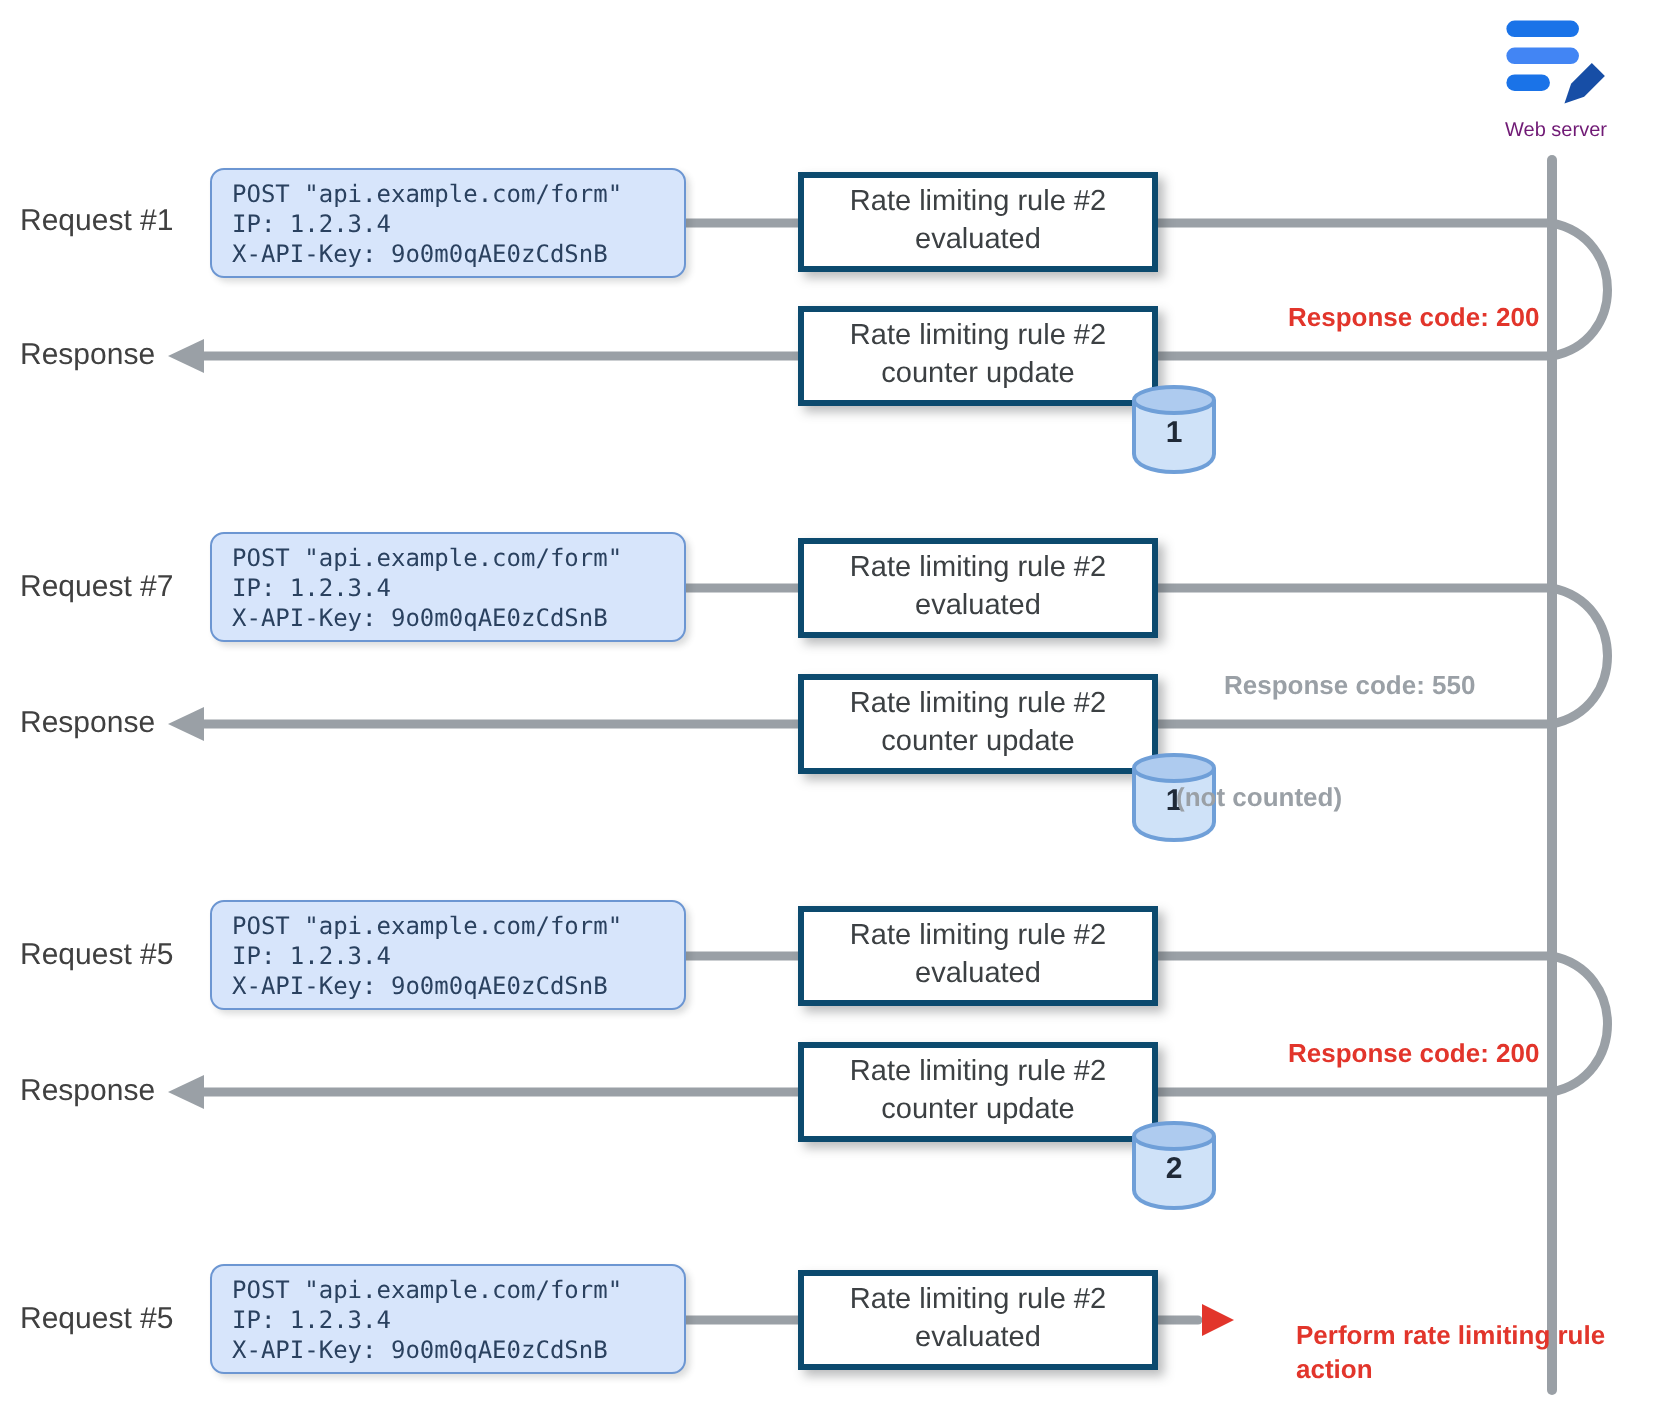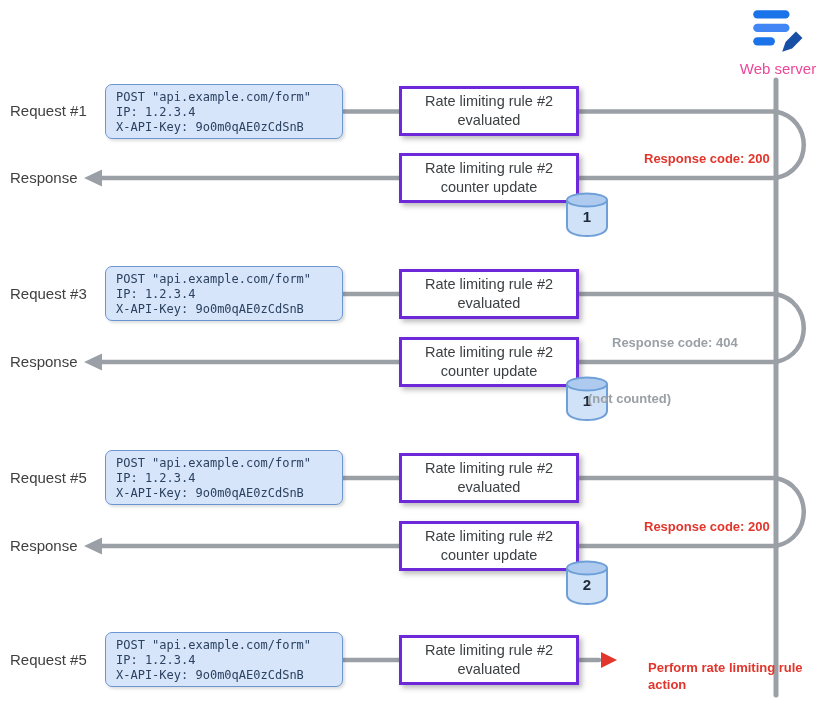--- a/index.html
+++ b/index.html
@@ -19,40 +19,40 @@
     background:#d7e5fb; border:1.6px solid #6c96d2; border-radius:7px;
     padding:5px 10px;
     font-family:"DejaVu Sans Mono", monospace;
     font-size:12px; line-height:1.25; color:#2a415f;
     box-shadow:2px 2px 3px rgba(60,64,67,.18);
   }
   .req-box div { white-space:nowrap; }
   .rule-box {
     position:absolute; left:399px; width:180px; height:50px;
     box-sizing:border-box;
-    background:#ffffff; border:3px solid #6d28d9;
+    background:#ffffff; border:3px solid #0c4a6e;
     display:flex; flex-direction:column; align-items:center; justify-content:center;
     font-size:14.5px; line-height:1.3; color:#3c4043; text-align:center;
     box-shadow:3px 3px 5px rgba(60,64,67,.35);
   }
   .annotation {
     position:absolute; font-size:13px; font-weight:bold; white-space:nowrap;
   }
   .annotation.red  { color:#e2352b;padding-left:28px; }
   .annotation.gray { color:#9aa0a6; }
   .annotation.action-note { white-space:normal; width:155px; line-height:1.3;margin-top:20px; }
   .cylinder { position:absolute; width:48px; height:46px; }
   .cylinder .num {
     position:absolute; left:0; right:0; top:17px; text-align:center;
     font-size:15px; font-weight:bold; color:#1f2937;
   }
   .server-icon { position:absolute; left:748px; top:3px; width:56px; height:56px; }
   .server-label {
     position:absolute; left:722px; top:60px; width:112px;
-    text-align:center; font-size:15px; color:#ec4899;
+    text-align:center; font-size:10px; color:#701a75;
   }
 </style>
 </head>
 <body>
 
 <div class="canvas">
 
   <svg class="connectors" width="838" height="707" viewBox="0 0 838 707">
     <g stroke="#9aa0a6" stroke-width="4.5" fill="none" stroke-linecap="round">
       <line x1="343" y1="111.5" x2="774" y2="111.5"></line>
@@ -70,21 +70,21 @@
     <g fill="#9aa0a6" stroke="none">
       <polygon points="84,178 102,169.5 102,186.5"></polygon>
       <polygon points="84,362 102,353.5 102,370.5"></polygon>
       <polygon points="84,546 102,537.5 102,554.5"></polygon>
     </g>
     <polygon points="617,660 601,652 601,668" fill="#e2352b"></polygon>
   </svg>
 
   <div class="lane-label" style="top:102px">Request #1</div>
   <div class="lane-label" style="top:169px">Response</div>
-  <div class="lane-label" style="top:285px">Request #3</div>
+  <div class="lane-label" style="top:285px">Request #7</div>
   <div class="lane-label" style="top:353px">Response</div>
   <div class="lane-label" style="top:469px">Request #5</div>
   <div class="lane-label" style="top:537px">Response</div>
   <div class="lane-label" style="top:651px">Request #5</div>
 
   <div class="req-box" style="top:84px">
     <div>POST "api.example.com/form"</div>
     <div>IP: 1.2.3.4</div>
     <div>X-API-Key: 9o0m0qAE0zCdSnB</div>
   </div>
@@ -149,21 +149,21 @@
   </div>
   <div class="cylinder" style="left:563px; top:559px">
     <svg width="48" height="46" viewBox="0 0 48 46">
       <path d="M4 9 v27 c0 5.5 9 9 20 9 s20 -3.5 20 -9 V9" fill="#cfe2f8" stroke="#6f9fd8" stroke-width="2"></path>
       <ellipse cx="24" cy="9" rx="20" ry="6.5" fill="#aecbef" stroke="#6f9fd8" stroke-width="2"></ellipse>
     </svg>
     <span class="num">2</span>
   </div>
 
   <div class="annotation red" style="left:616px; top:151px">Response code: 200</div>
-  <div class="annotation gray" style="left:612px; top:335px">Response code: 404</div>
+  <div class="annotation gray" style="left:612px; top:335px">Response code: 550</div>
   <div class="annotation gray" style="left:588px; top:391px">(not counted)</div>
   <div class="annotation red" style="left:616px; top:519px">Response code: 200</div>
   <div class="annotation red action-note" style="left:620px; top:640px">Perform rate limiting rule action</div>
 
   <div class="server-icon">
     <svg width="56" height="56" viewBox="0 0 54 54">
       <rect x="5" y="7" width="35" height="8" rx="4" fill="#1a73e8"></rect>
       <rect x="5" y="20" width="35" height="8" rx="4" fill="#4285f4"></rect>
       <rect x="5" y="33" width="21" height="8" rx="4" fill="#1a73e8"></rect>
       <path d="M33 47 l3.2 -9.5 10 -10 6.3 6.3 -10 10 -9.5 3.2z" fill="#174ea6"></path>

